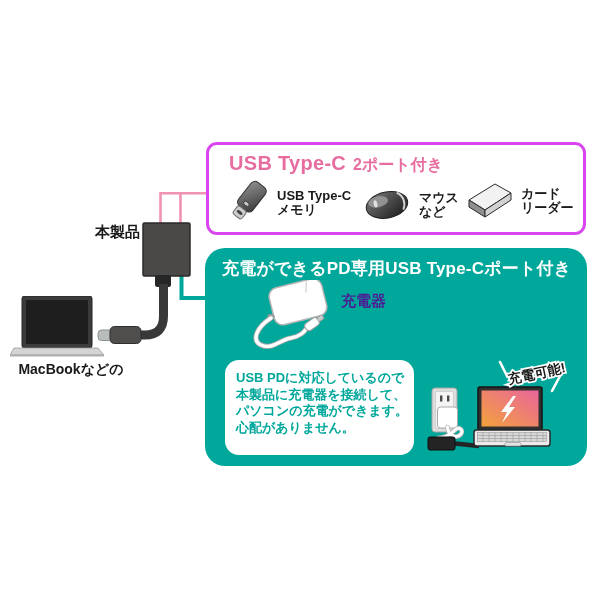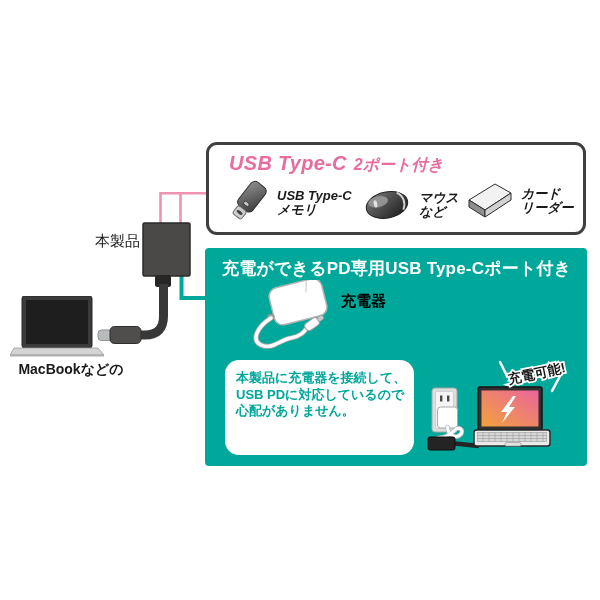--- a/index.html
+++ b/index.html
@@ -6,41 +6,41 @@
   #canvas{
     position:relative;width:600px;height:600px;background:#ffffff;overflow:hidden;
     font-family:"Liberation Sans","DejaVu Sans",sans-serif;
   }
   .abs{position:absolute;}
   
   #wires{position:absolute;left:0;top:0;width:600px;height:600px;pointer-events:none;}
   
   .usb-box{
     left:206px;top:142px;width:380px;height:93px;box-sizing:border-box;
-    background:#fff;border:3px solid #404040;border-radius:11px;font-style:italic;
+    background:#fff;border:3px solid #d946ef;border-radius:11px;
   }
   .usb-title{left:20px;top:7px;white-space:nowrap;color:#e76da0;font-weight:bold;}
   .usb-title .main{font-size:20px;letter-spacing:.3px;}
   .usb-title .sub{font-size:16px;margin-left:7px;}
   .usb-item{display:flex;align-items:center;gap:6px;}
   .usb-item .lbl{font-size:13px;font-weight:bold;color:#1a1a1a;line-height:14.5px;white-space:nowrap;}
   
   .pd-box{
     left:205px;top:248px;width:382px;height:218px;box-sizing:border-box;
-    background:#00a79b;border-radius:4px;
+    background:#00a79b;border-radius:20px;
   }
   .pd-title{left:17px;top:9px;font-size:17px;font-weight:bold;color:#fff;white-space:nowrap;letter-spacing:.2px;}
-  .charger-label{left:136px;top:44px;font-size:15px;font-weight:bold;color:#000000;white-space:nowrap;}
+  .charger-label{left:136px;top:44px;font-size:15px;font-weight:bold;color:#4c1d95;white-space:nowrap;}
   .note-box{
     left:20px;top:112px;width:189px;height:95px;box-sizing:border-box;
     background:#fff;border-radius:14px;padding:10px 11px;
   }
   .note-box .line{font-size:13px;font-weight:bold;color:#00a79b;line-height:16.6px;white-space:nowrap;}
   
-  .product-label{left:88px;top:232px;width:52px;text-align:right;font-size:15px;font-weight:normal;color:#1a1a1a;white-space:nowrap;}
+  .product-label{left:88px;top:223px;width:52px;text-align:right;font-size:15px;font-weight:bold;color:#1a1a1a;white-space:nowrap;}
   .mac-label{left:16px;top:361px;width:110px;text-align:center;font-size:14px;font-weight:bold;color:#1a1a1a;line-height:17px;}
 </style>
 </head>
 <body>
 
 <div id="canvas">
 
   <svg id="wires" viewBox="0 0 600 600">
 
     <path d="M160.5,226 L160.5,193.2 L207,193.2 M180.5,226 L180.5,193.2" fill="none" stroke="#f093b0" stroke-width="2.6"></path>
@@ -140,22 +140,23 @@
       <path d="M24,38 C10,47 4,60 14,65 C26,70 32,60 44,58 C54,56 57,52 60,48" fill="none" stroke="#a9a9a9" stroke-width="5.2" stroke-linecap="round"></path>
       <path d="M24,38 C10,47 4,60 14,65 C26,70 32,60 44,58 C54,56 57,52 60,48" fill="none" stroke="#ffffff" stroke-width="3.4" stroke-linecap="round"></path>
       <g transform="rotate(-35 62 46)">
         <rect x="58" y="42" width="15" height="8.5" rx="3.5" fill="#ffffff" stroke="#a0a0a0" stroke-width="1"></rect>
         <rect x="72.5" y="44" width="6.5" height="4.5" rx="1.5" fill="#c9caca" stroke="#9a9a9a" stroke-width="0.8"></rect>
       </g>
     </svg>
     <div class="abs charger-label">充電器</div>
 
     <div class="abs note-box">
+      <div class="line">USB PDに対応しているので</div>
       <div class="line">本製品に充電器を接続して、</div>
-      <div class="line">USB PDに対応しているので</div>
+      <div class="line">パソコンの充電ができます。</div>
       <div class="line">心配がありません。</div>
     </div>
 
     <svg class="abs" style="left:212px;top:102px" width="168" height="114" viewBox="0 0 168 114">
       <defs>
         <linearGradient id="gScreen" x1="0" y1="1" x2="1" y2="0">
           <stop offset="0" stop-color="#f2a23c"></stop>
             <stop offset="1" stop-color="#ea659b"></stop>
         </linearGradient>
       </defs>

